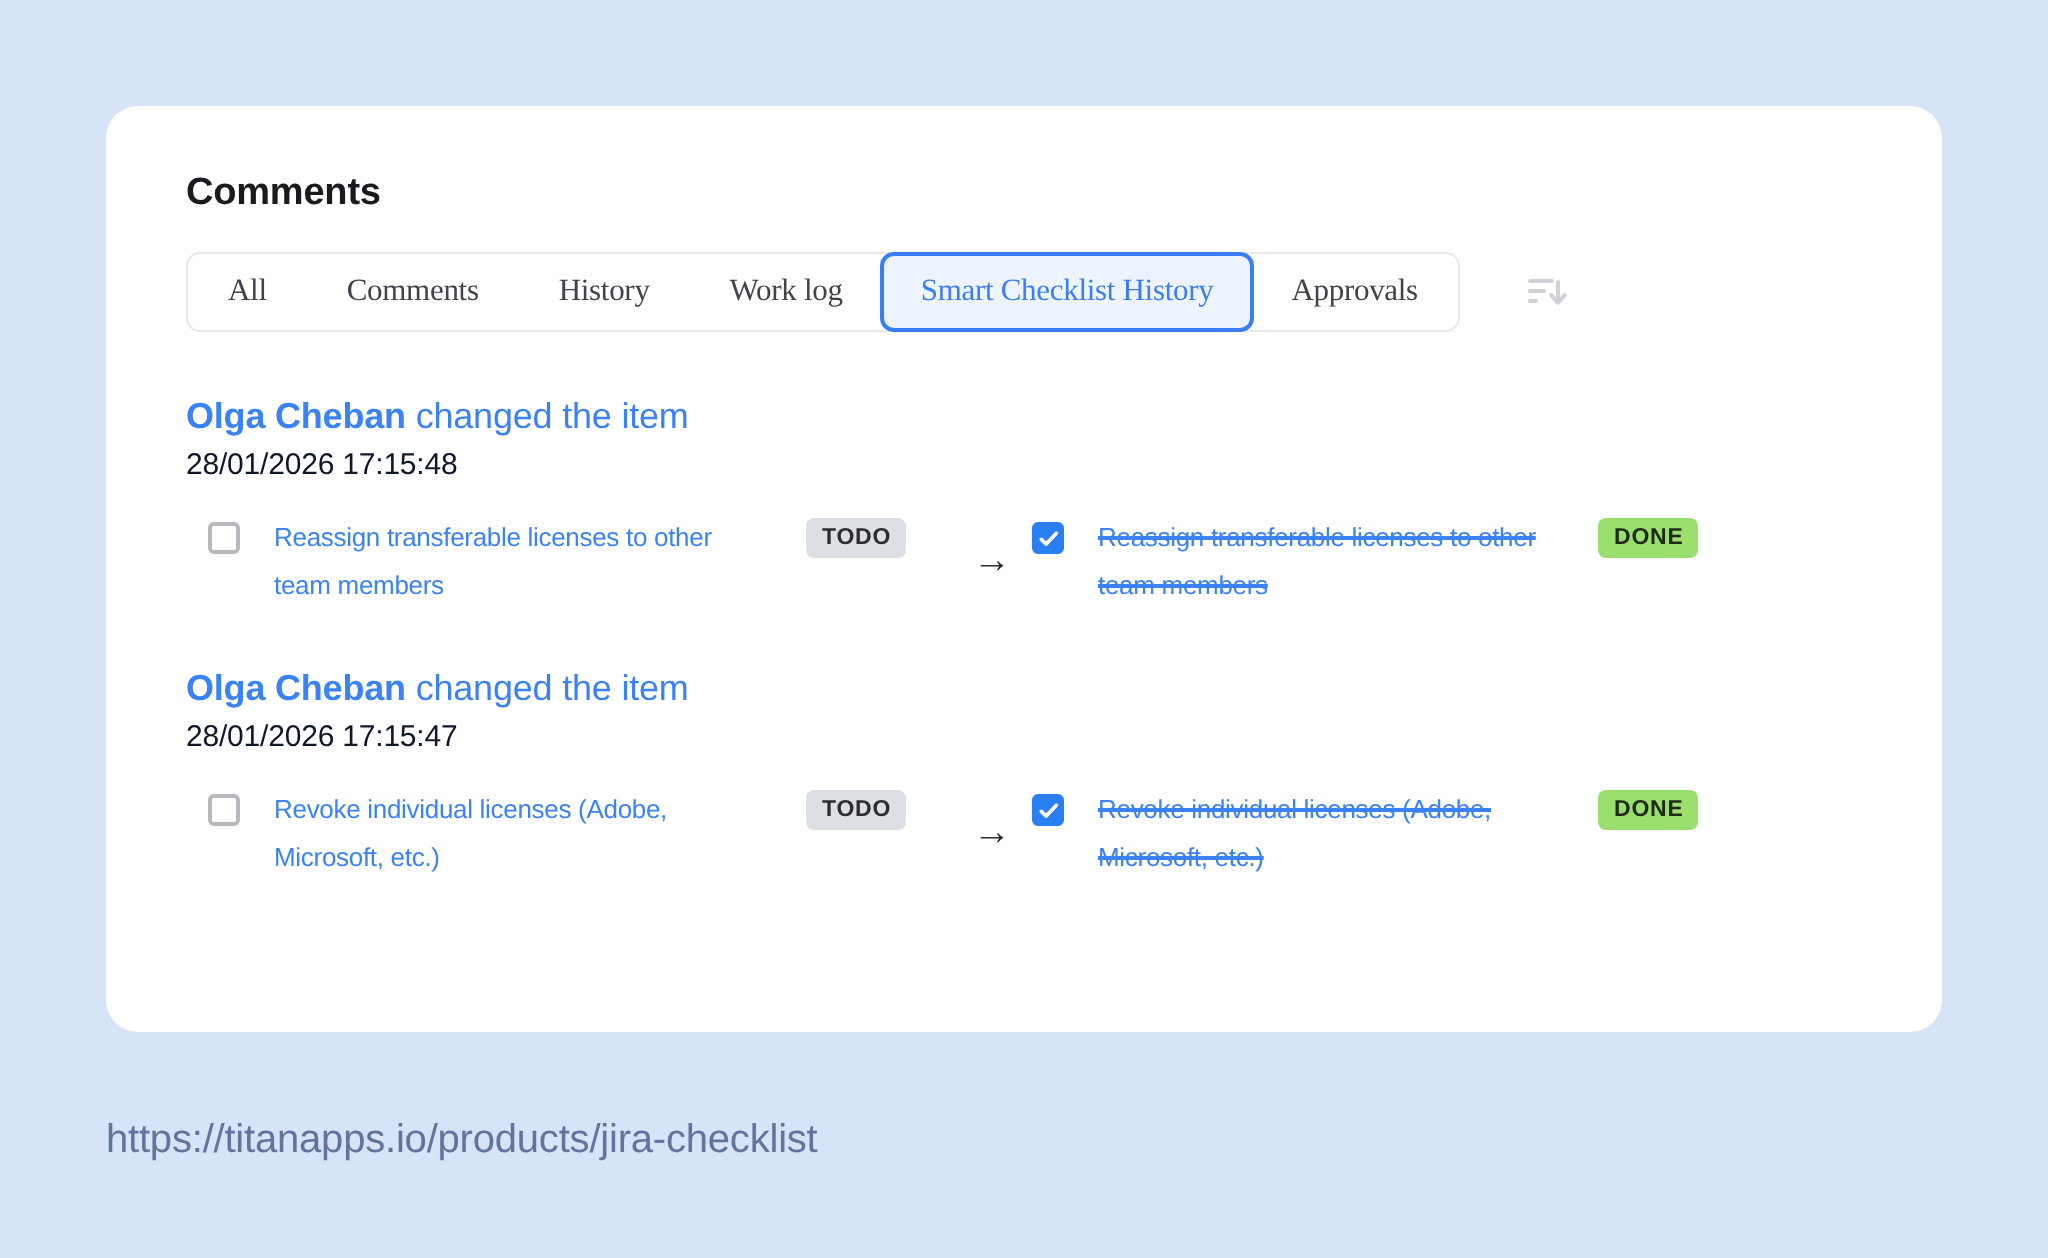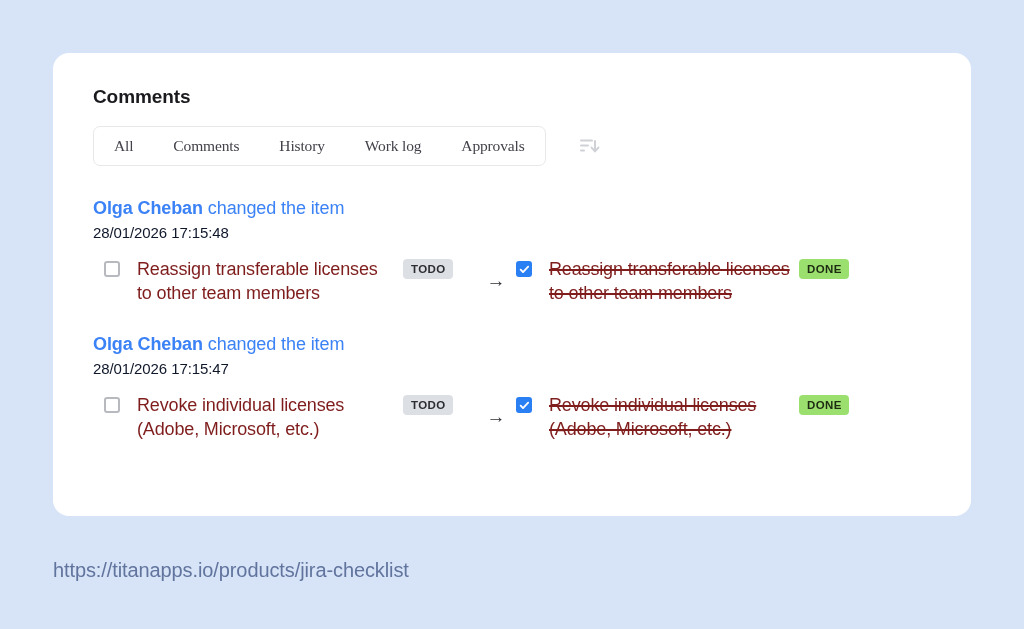--- a/index.html
+++ b/index.html
@@ -156,23 +156,23 @@
   }
 
   .cbox.checked {
     background: #2a7ff3;
     border: 2px solid #2a7ff3;
   }
 
   .cbox.checked svg { display: block; }
 
   .item-text {
-    font-size: 18px;
+    font-size: 13px;
     line-height: 24px;
-    color: #7f1d1d;
+    color: #3b82f6;
     letter-spacing: -0.15px;
     width: 250px;
   }
 
   .item-text.struck {
     text-decoration: line-through;
     text-decoration-thickness: 1.5px;
   }
 
   .badge {
@@ -230,20 +230,21 @@
 
       <div class="activity-title">Comments</div>
 
       <div class="tab-row">
 
         <div class="tab-bar">
           <div class="tab">All</div>
           <div class="tab">Comments</div>
           <div class="tab">History</div>
           <div class="tab">Work log</div>
+          <div class="tab active">Smart Checklist History</div>
           <div class="tab">Approvals</div>
         </div>
 
         <div class="sort-btn">
           <svg width="22" height="22" viewBox="0 0 22 22">
             <rect x="2" y="4.5" width="13" height="2" rx="1" fill="#cfd1d6"></rect>
             <rect x="2" y="9.5" width="9" height="2" rx="1" fill="#cfd1d6"></rect>
             <rect x="2" y="14.5" width="5" height="2" rx="1" fill="#cfd1d6"></rect>
             <path d="M17 6 L17 16 M13.6 12.6 L17 16.4 L20.4 12.6" stroke="#cfd1d6" stroke-width="2" fill="none" stroke-linecap="round" stroke-linejoin="round"></path>
           </svg>

